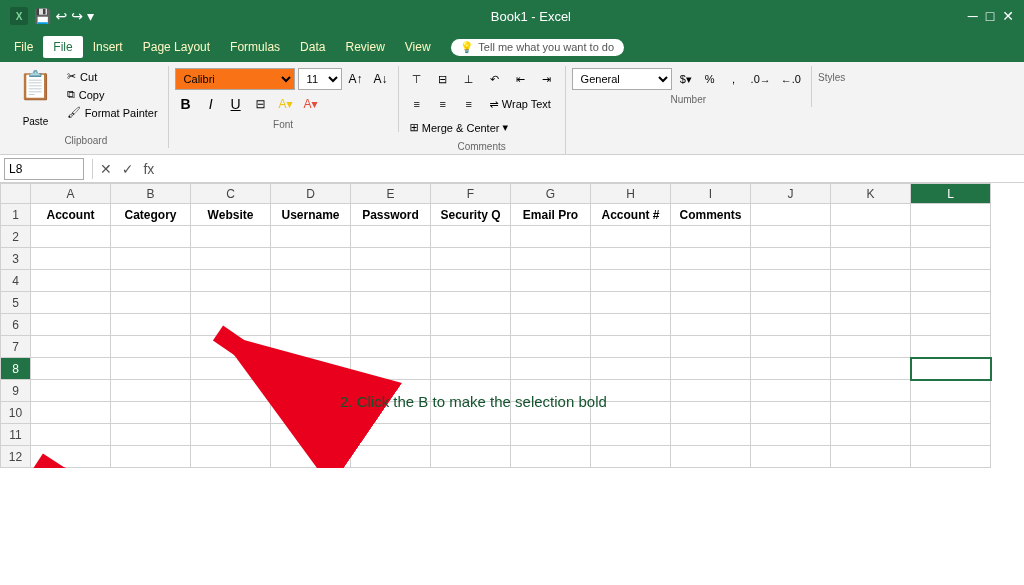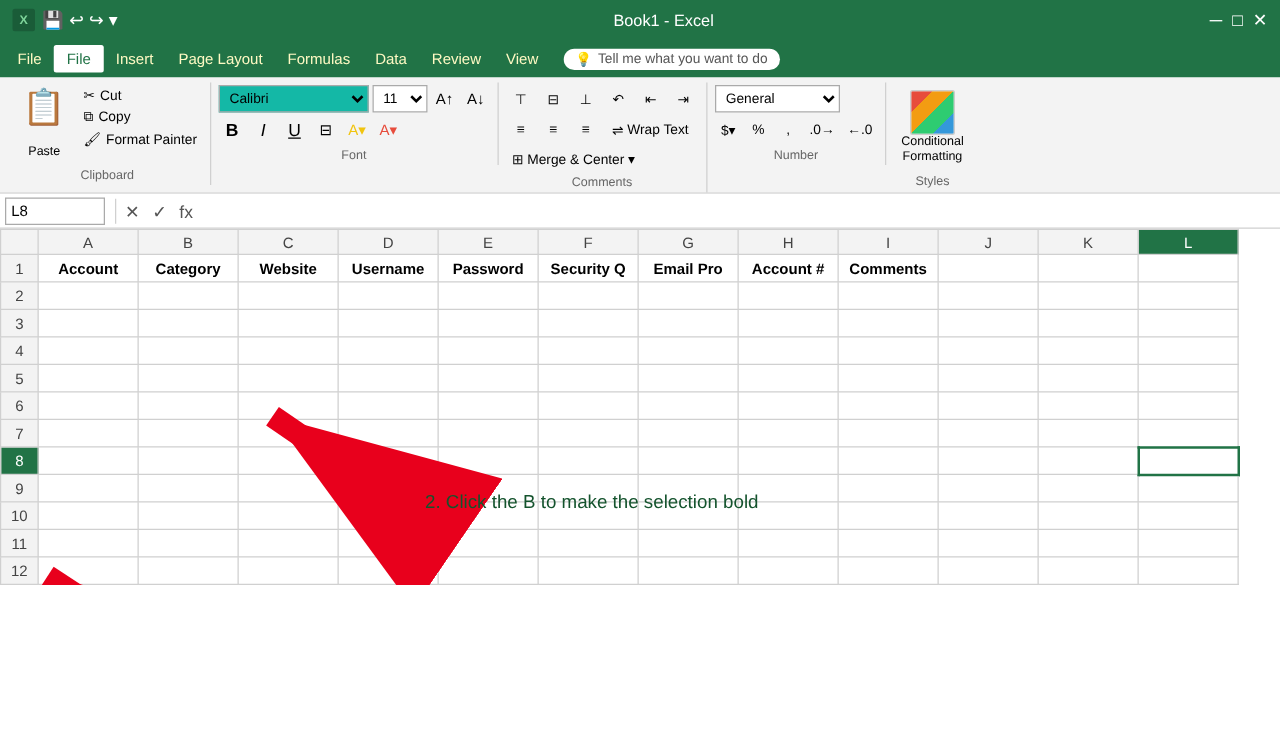--- a/index.html
+++ b/index.html
@@ -90,21 +90,21 @@
       white-space: nowrap;
     }
 
     
     .font-group { display: flex; flex-direction: column; gap: 3px; }
     .font-row1 { display: flex; align-items: center; gap: 3px; }
     .font-row2 { display: flex; align-items: center; gap: 3px; }
     .font-select {
       height: 22px;
       border: 1px solid #aaa;
-      background: #14b8a6;
+      background: #f97316;
       font-size: 11px;
       padding: 0 4px;
       width: 120px;
     }
     .font-size-select {
       height: 22px;
       border: 1px solid #aaa;
       background: white;
       font-size: 11px;
       padding: 0 4px;
@@ -151,21 +151,21 @@
       display: flex; align-items: center; gap: 3px;
       padding: 2px 4px;
       border: 1px solid transparent;
       background: transparent;
       cursor: pointer;
       border-radius: 2px;
       font-size: 11px;
     }
 
     
-    .number-group { display: flex; flex-direction: column; gap: 3px; }
+    .number-group { display: flex; flex-direction: row; gap: 3px; }
     .number-format-select {
       height: 22px;
       border: 1px solid #aaa;
       background: white;
       font-size: 11px;
       padding: 0 4px;
       width: 100px;
     }
     .number-row { display: flex; align-items: center; gap: 2px; }
     .num-btn {
@@ -424,28 +424,20 @@
           <button class="num-btn">%</button>
           <button class="num-btn">,</button>
           <button class="num-btn">.0→</button>
           <button class="num-btn">←.0</button>
         </div>
       </div>
       <div class="ribbon-group-label">Number</div>
     </div>
 
     <div class="ribbon-group">
-      <div class="styles-group">
-        <div style="display:flex;gap:4px;align-items:center;">
-          <div style="display:flex;flex-direction:column;align-items:center;cursor:pointer;">
-            <div style="width:36px;height:36px;background:linear-gradient(135deg,#e74c3c 25%,#f39c12 25% 50%,#2ecc71 50% 75%,#3498db 75%);border-radius:2px;border:1px solid #ccc;"></div>
-            <span style="font-size:10px;text-align:center;line-height:1.2;max-width:50px;">Conditional Formatting</span>
-          </div>
-        </div>
-      </div>
       <div class="ribbon-group-label">Styles</div>
     </div>
 
   </div>
 
   <div class="formula-bar">
     <input class="name-box" type="text" value="L8" style="">
     <div class="formula-divider"></div>
     <div class="formula-btns">
       <button class="formula-btn">✕</button>

